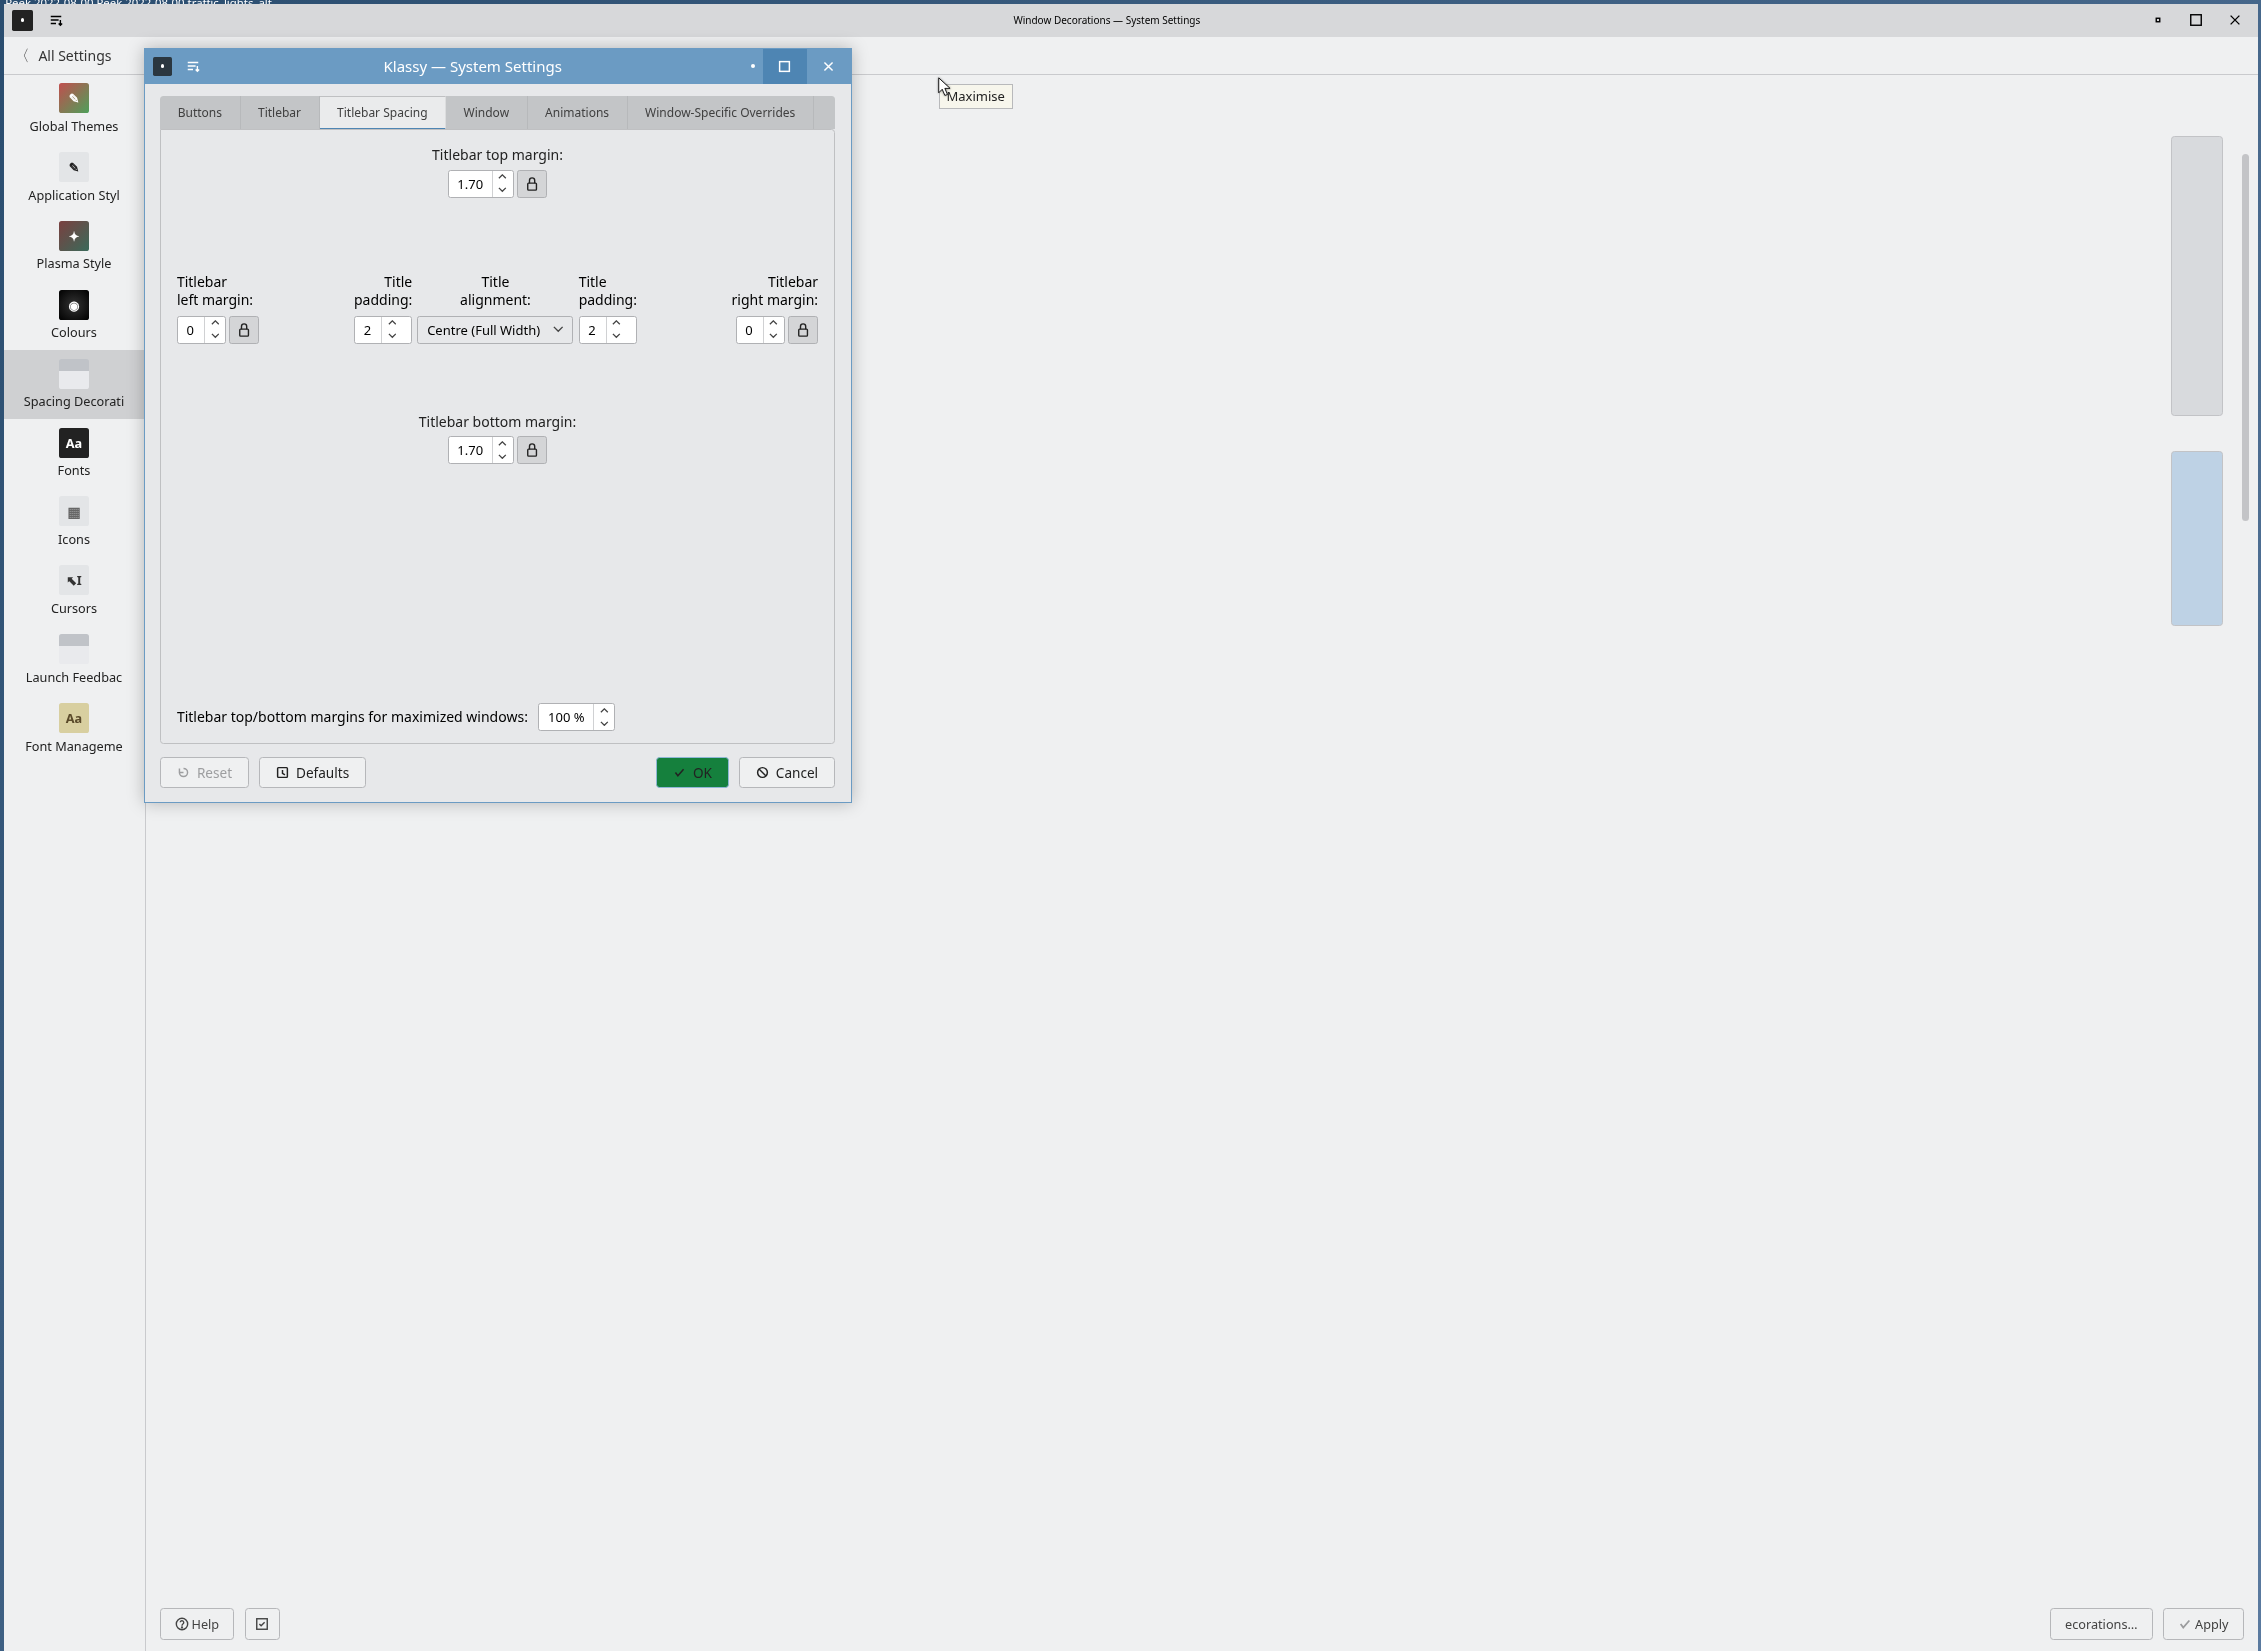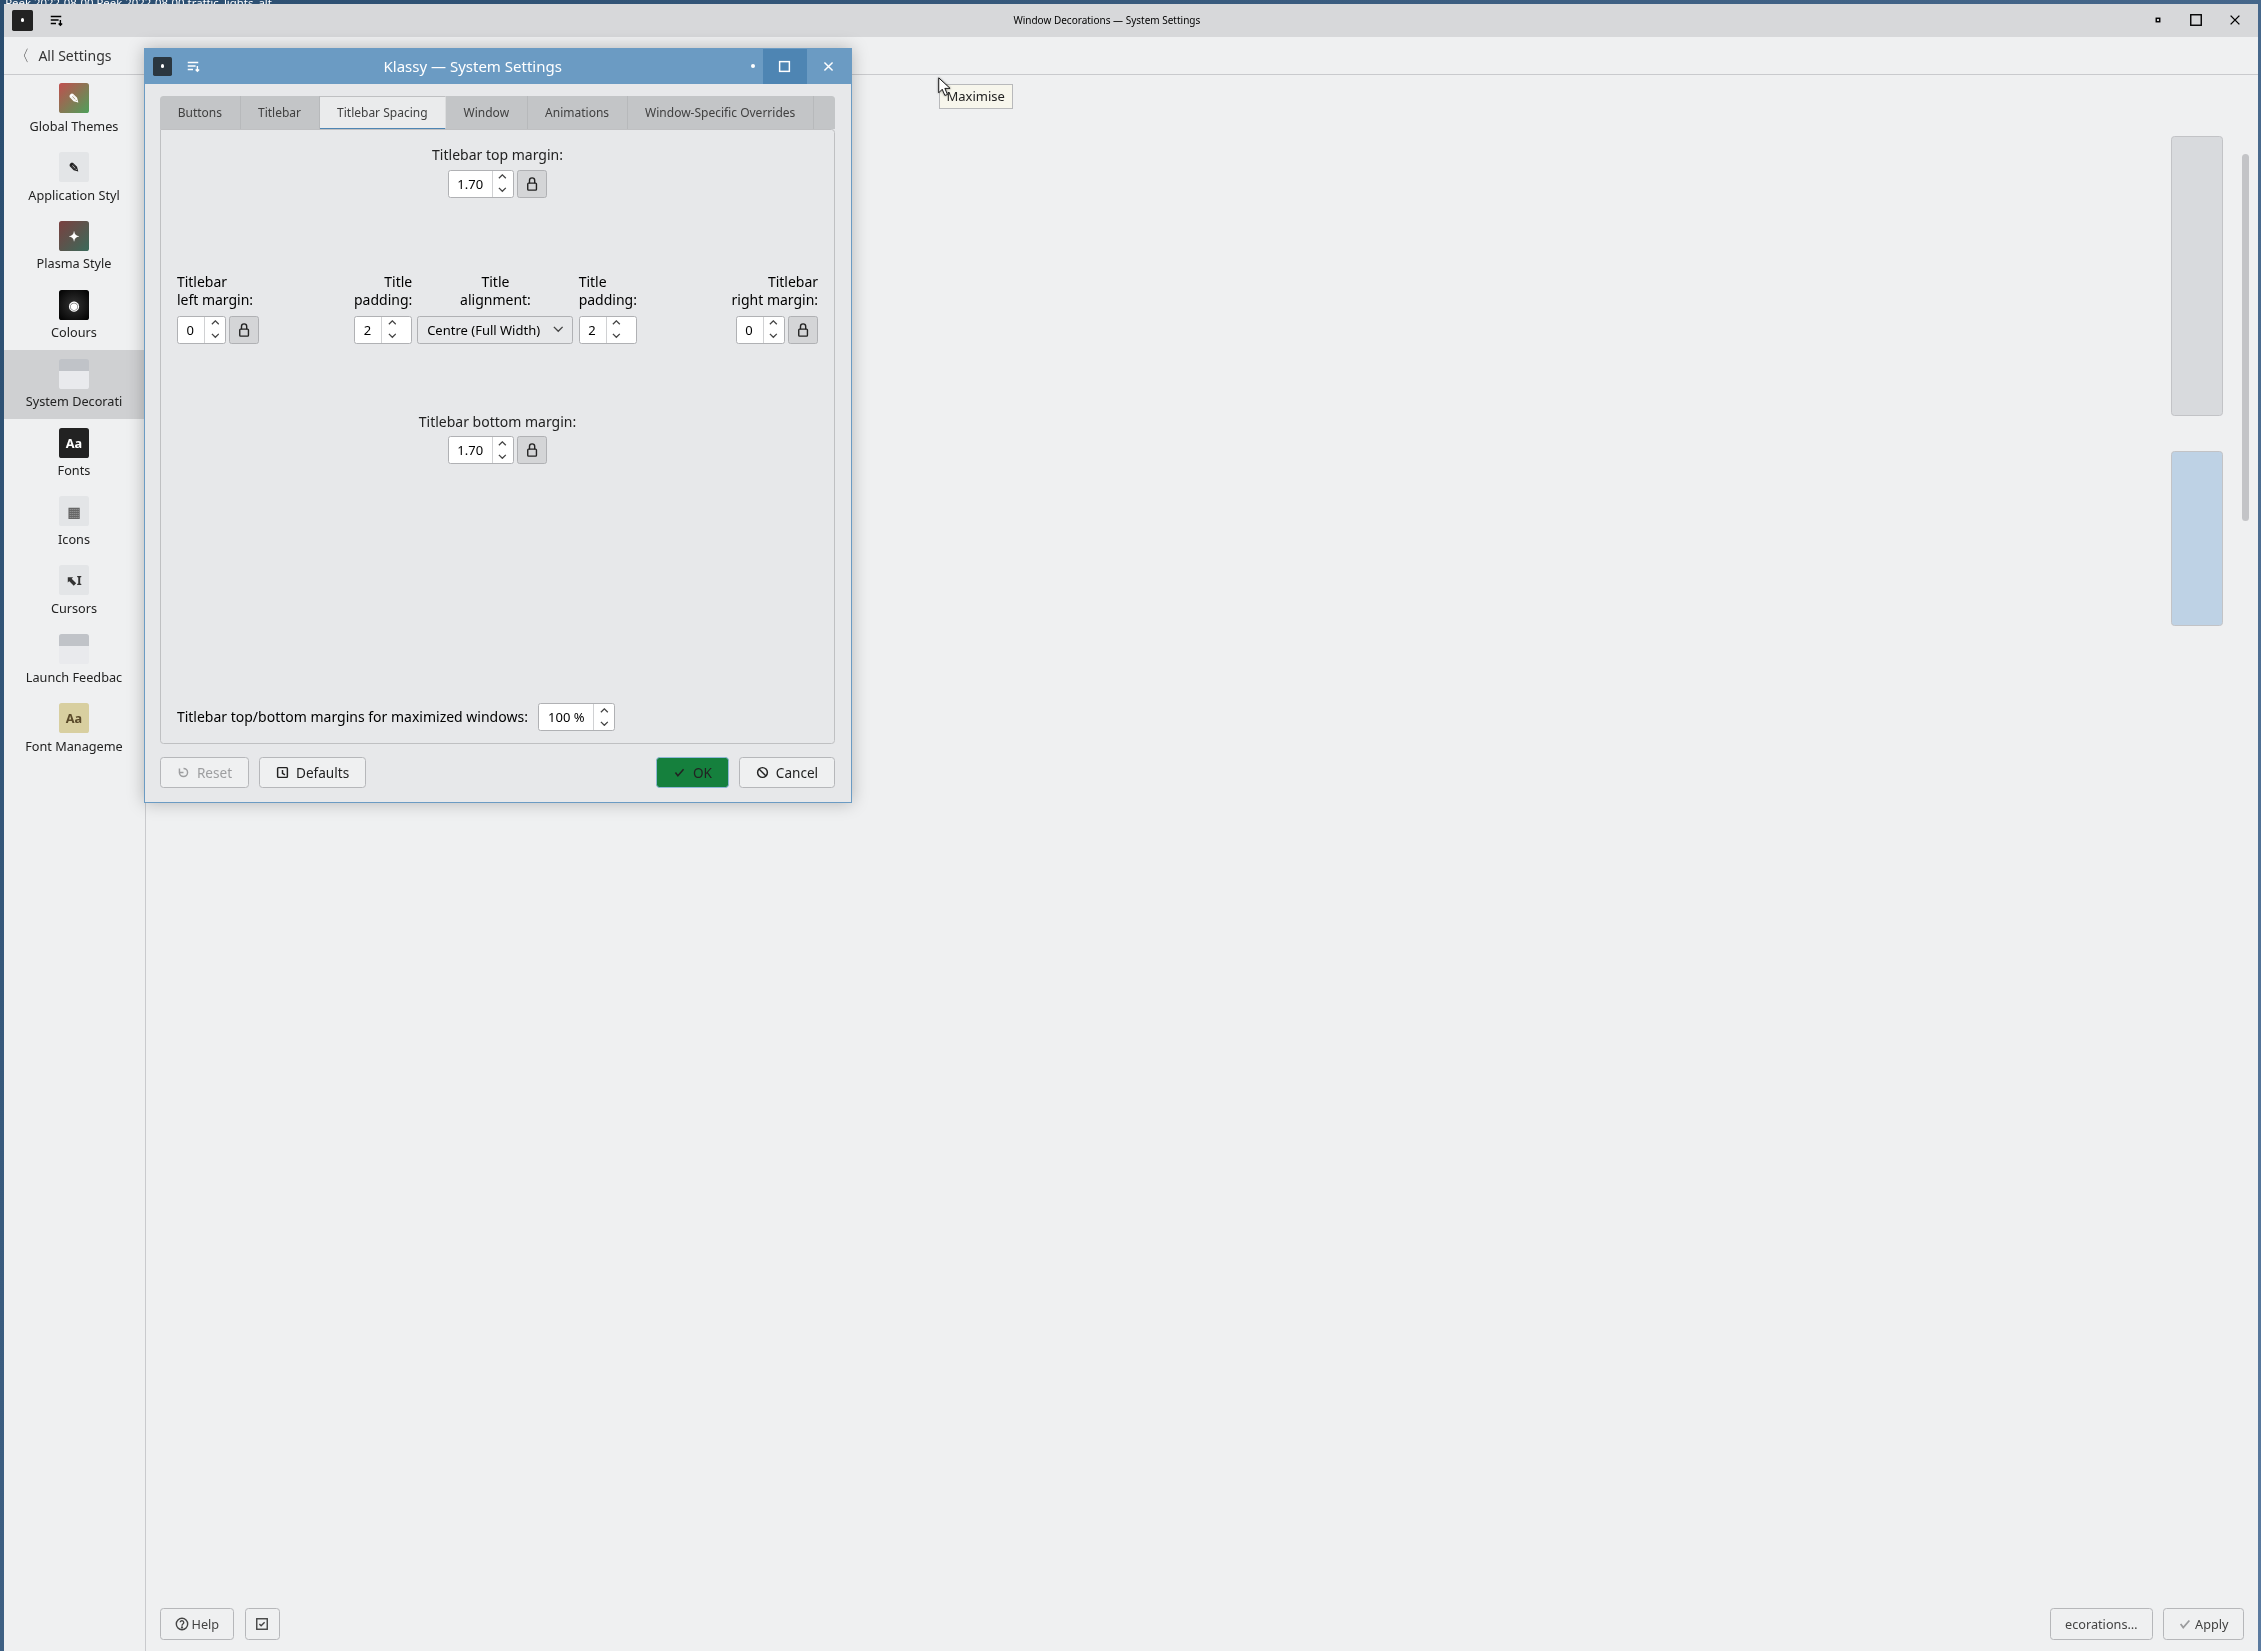--- a/index.html
+++ b/index.html
@@ -236,21 +236,21 @@
         <div class="side-item">
             <div class="siicon bg-plasma">✦</div>
             <span>Plasma Style</span>
           </div>
         <div class="side-item">
             <div class="siicon bg-colours">◉</div>
             <span>Colours</span>
           </div>
         <div class="side-item sel">
             <div class="siicon bg-wd"></div>
-            <span>System Decorati</span>
+            <span>Spacing Decorati</span>
           </div>
         <div class="side-item">
             <div class="siicon bg-fonts">Aa</div>
             <span>Fonts</span>
           </div>
         <div class="side-item">
             <div class="siicon bg-icons" style="color:#666;font-size:14px;">▦</div>
             <span>Icons</span>
           </div>
         <div class="side-item">

